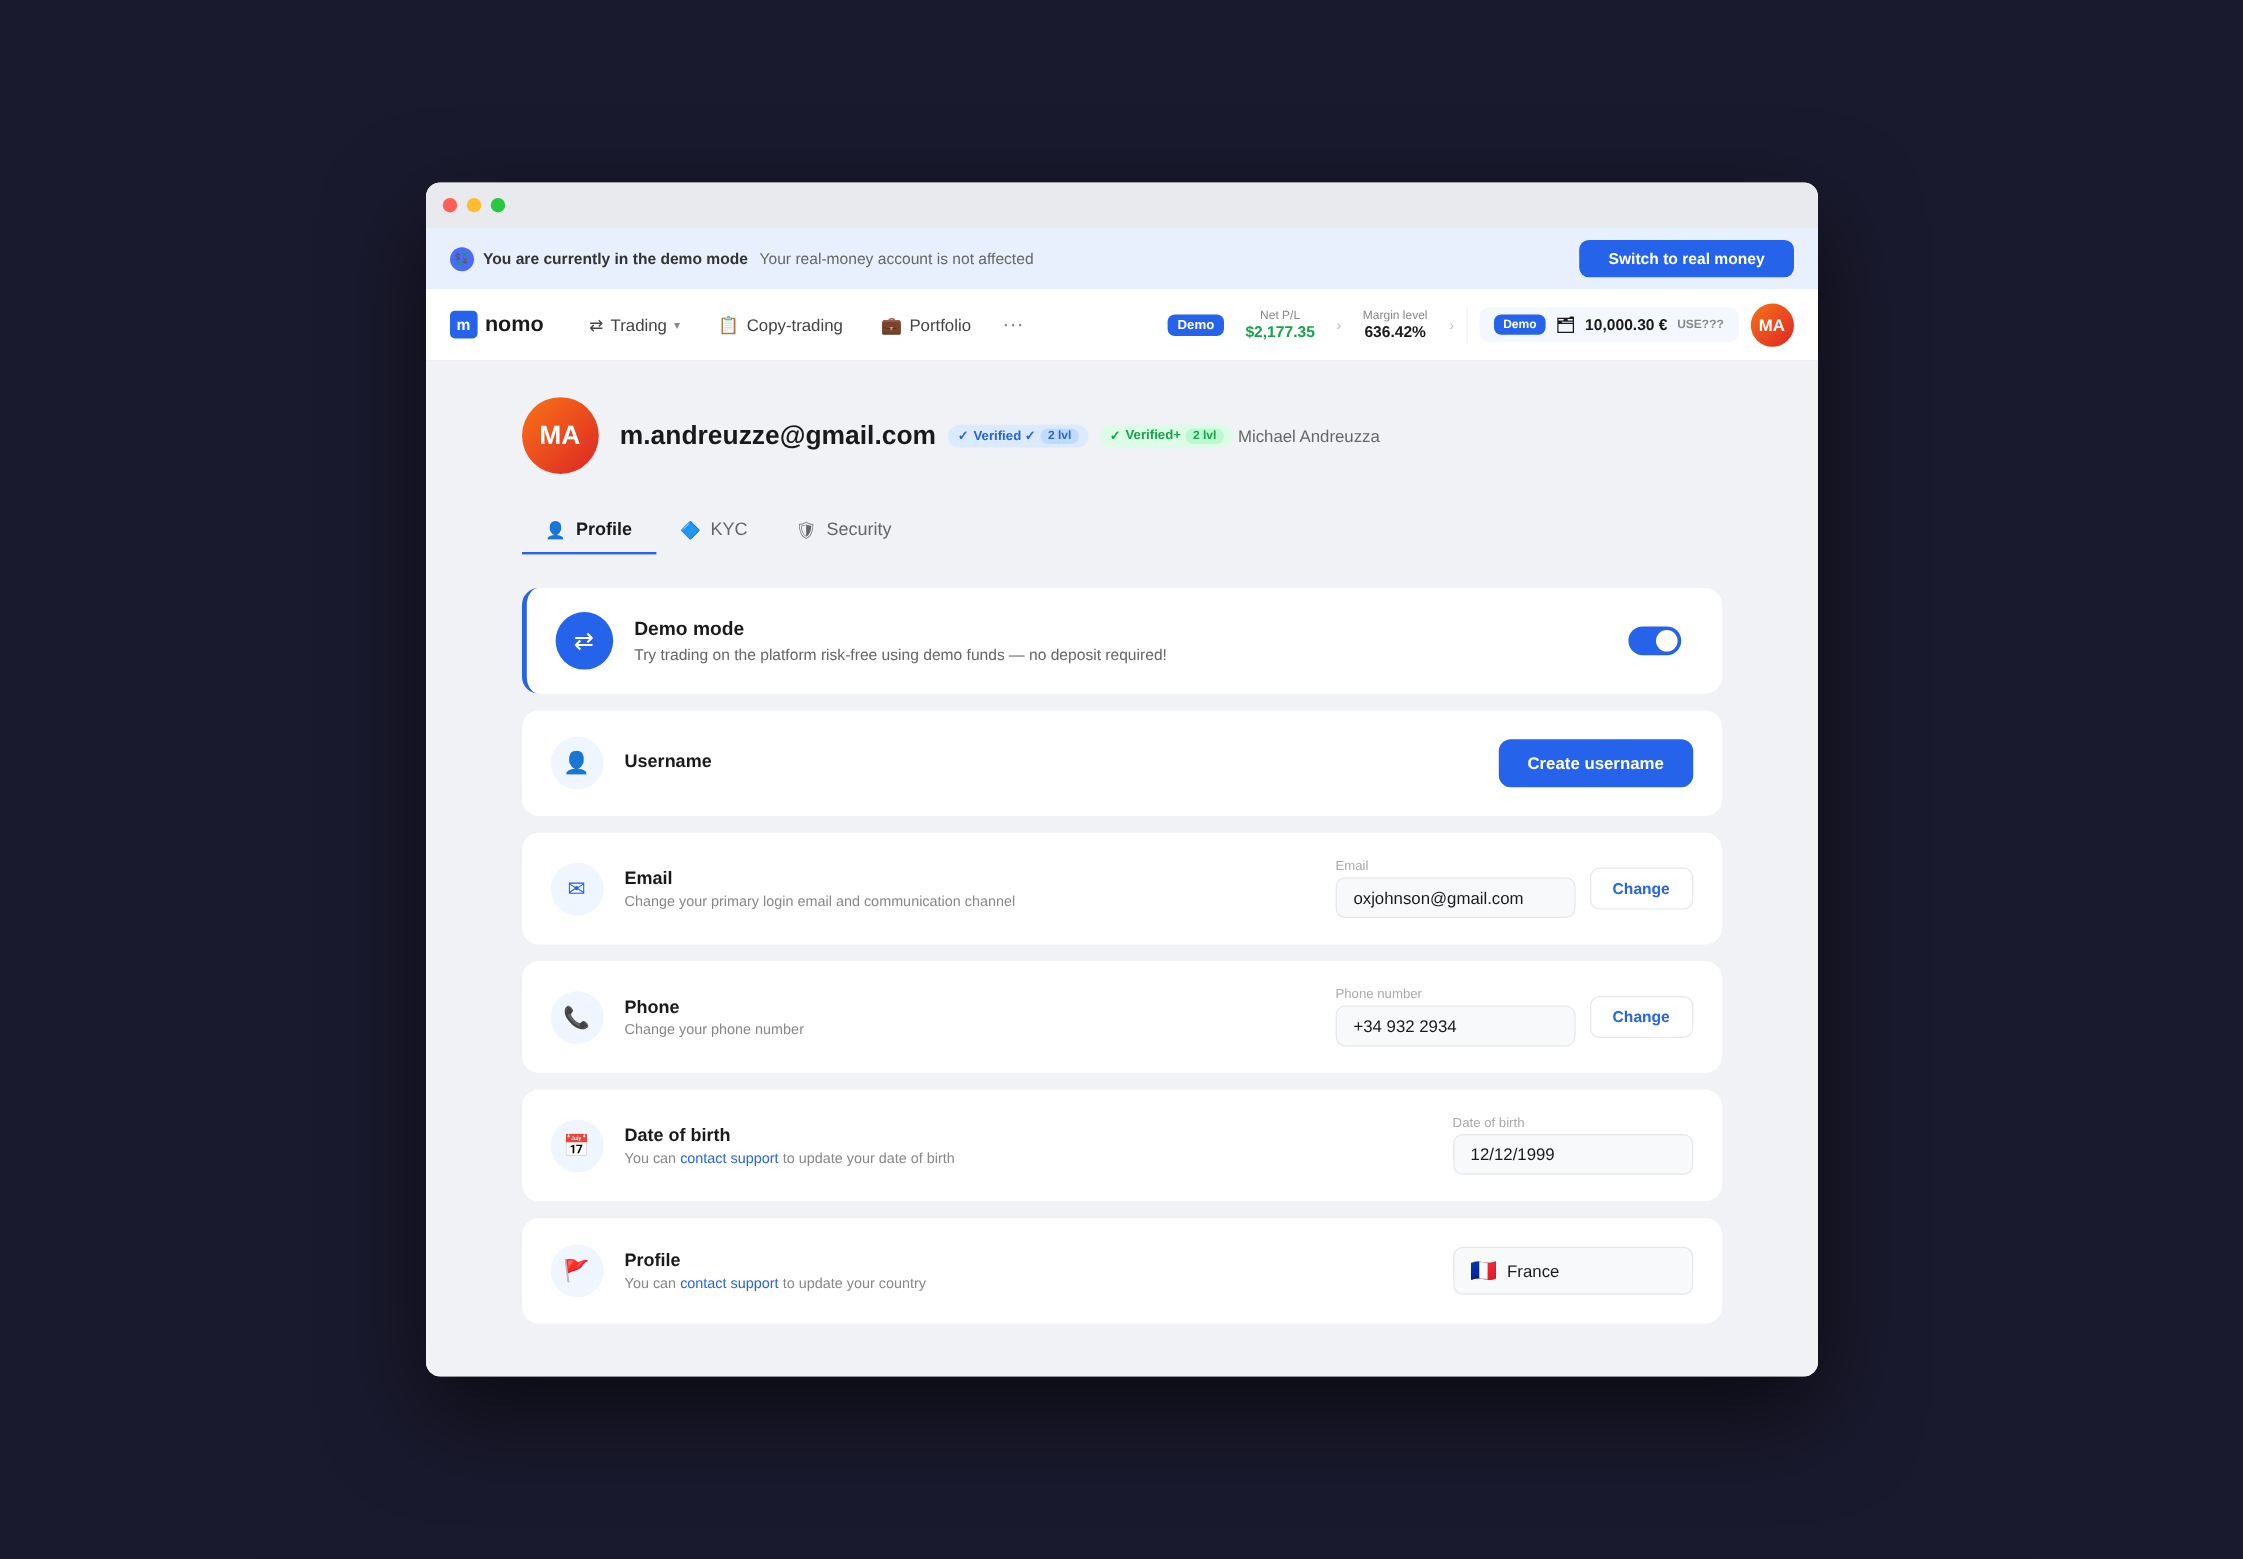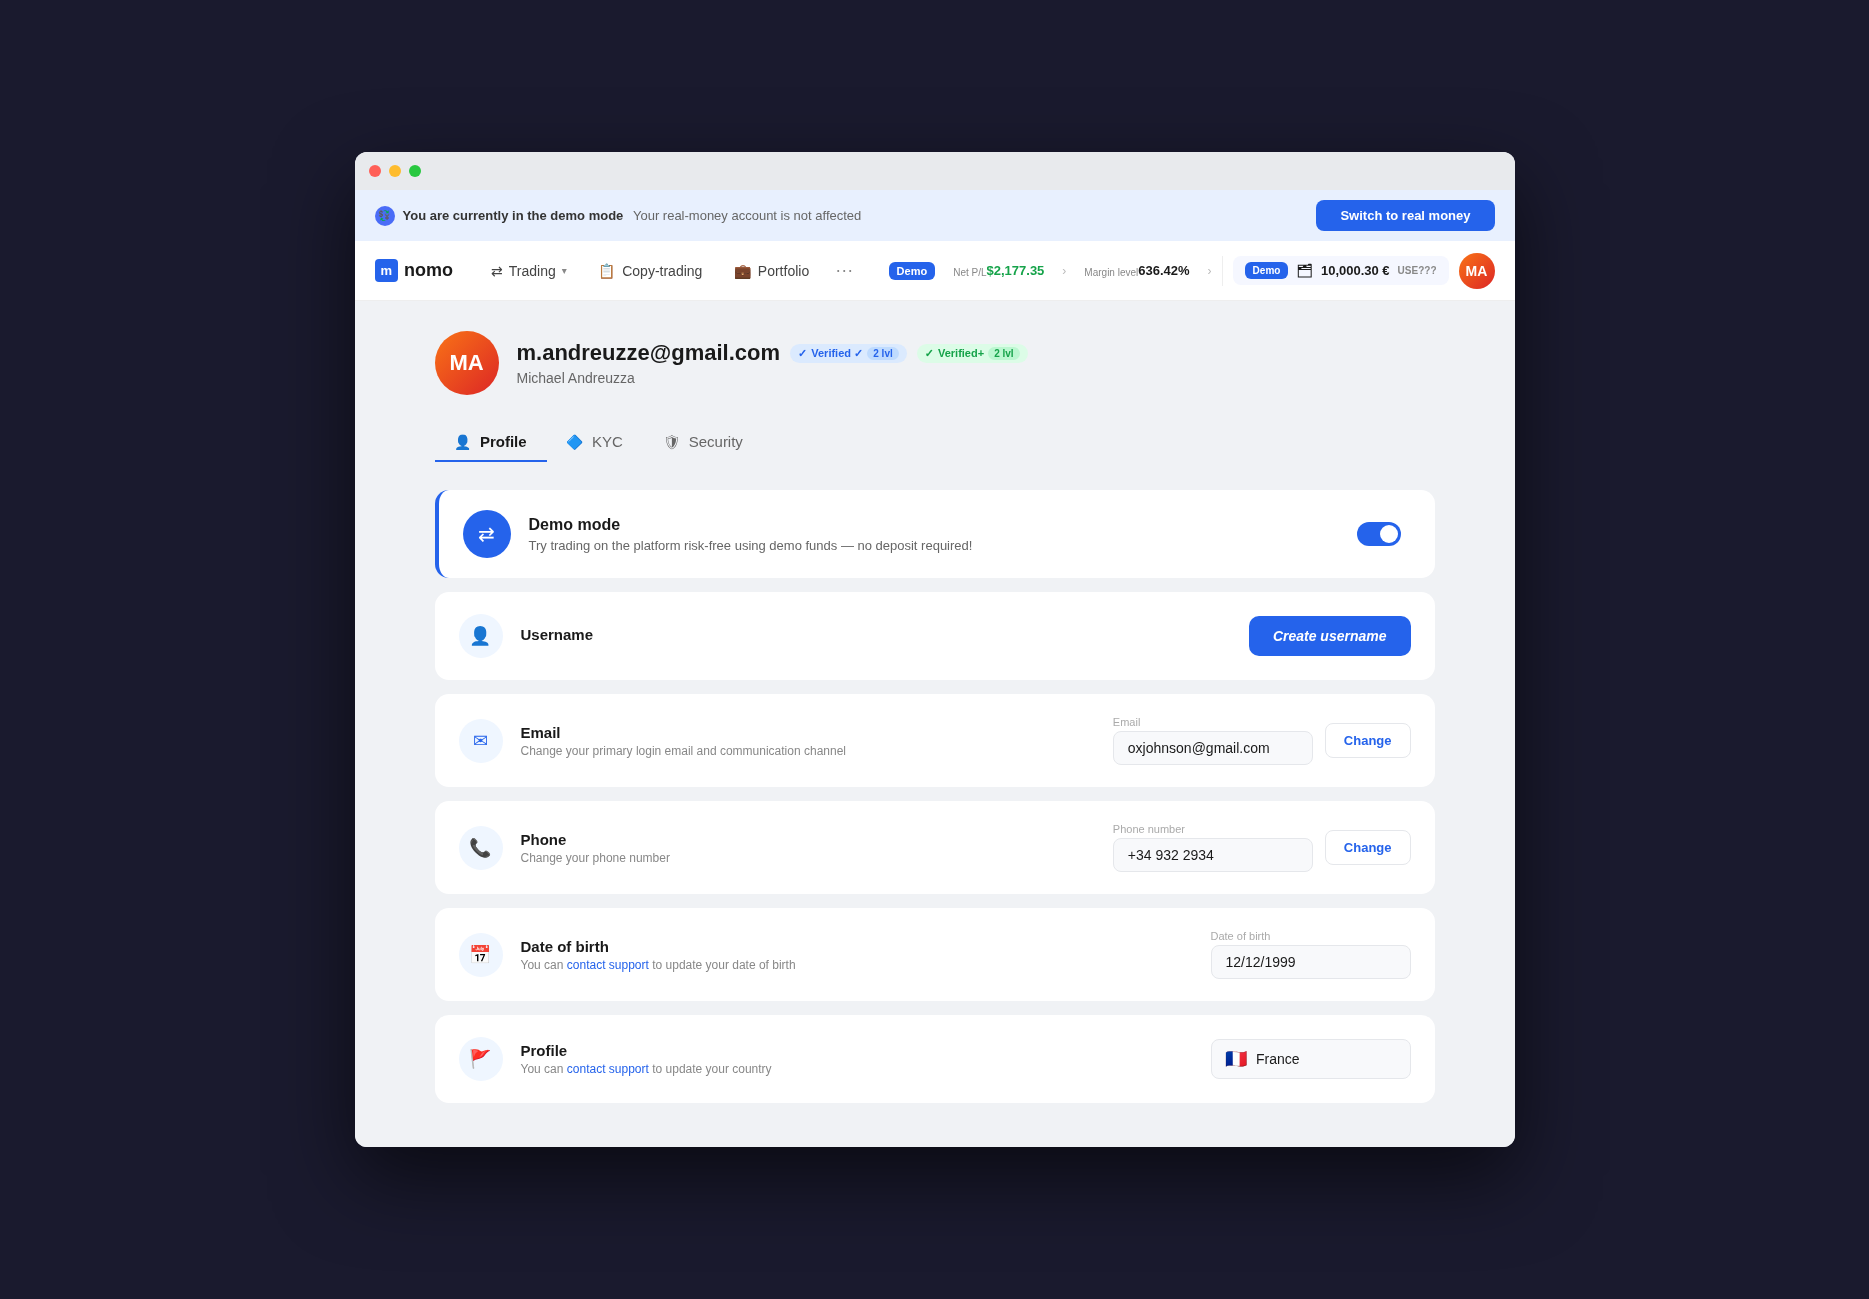--- a/index.html
+++ b/index.html
@@ -124,21 +124,22 @@
     .demo-badge {
       background: #2563eb;
       color: white;
       font-size: 11px;
       font-weight: 700;
       padding: 3px 8px;
       border-radius: 6px;
     }
     .nav-stat {
       display: flex;
-      align-items: flex-end;
+      flex-direction: column;
+      align-items: center;
       cursor: pointer;
       padding: 4px 8px;
     }
     .nav-stat-label { font-size: 10px; color: #888; }
     .nav-stat-value { font-size: 13px; font-weight: 700; color: #16a34a; }
     .nav-stat-value.neutral { color: #1a1a1a; }
     .nav-chevron { color: #bbb; font-size: 12px; }
     .nav-divider { width: 1px; height: 30px; background: #eee; }
     .nav-balance {
       display: flex;
@@ -185,21 +186,21 @@
       border-radius: 50%;
       background: linear-gradient(135deg, #f97316, #dc2626);
       display: flex;
       align-items: center;
       justify-content: center;
       color: white;
       font-size: 22px;
       font-weight: 700;
       overflow: hidden;
     }
-    .profile-info { display: flex; flex-direction: column; gap: 4px; }
+    .profile-info { display: flex; gap: 4px; align-items: center; }
     .profile-email-row {
       display: flex;
       align-items: center;
       gap: 10px;
     }
     .profile-email {
       font-size: 22px;
       font-weight: 700;
       color: #1a1a1a;
     }
@@ -353,21 +354,20 @@
     }
     .btn-create-username {
       background: #2563eb;
       color: white;
       border: none;
       border-radius: 10px;
       padding: 12px 24px;
       font-size: 14px;
       font-weight: 700;
       cursor: pointer;
-      font-style: italic;
     }
     .link-blue { color: #2563eb; text-decoration: none; cursor: pointer; }
 
     .country-display {
       display: flex;
       align-items: center;
       gap: 8px;
       background: #f8f9fb;
       border: 1px solid #e5e7eb;
       border-radius: 8px;

